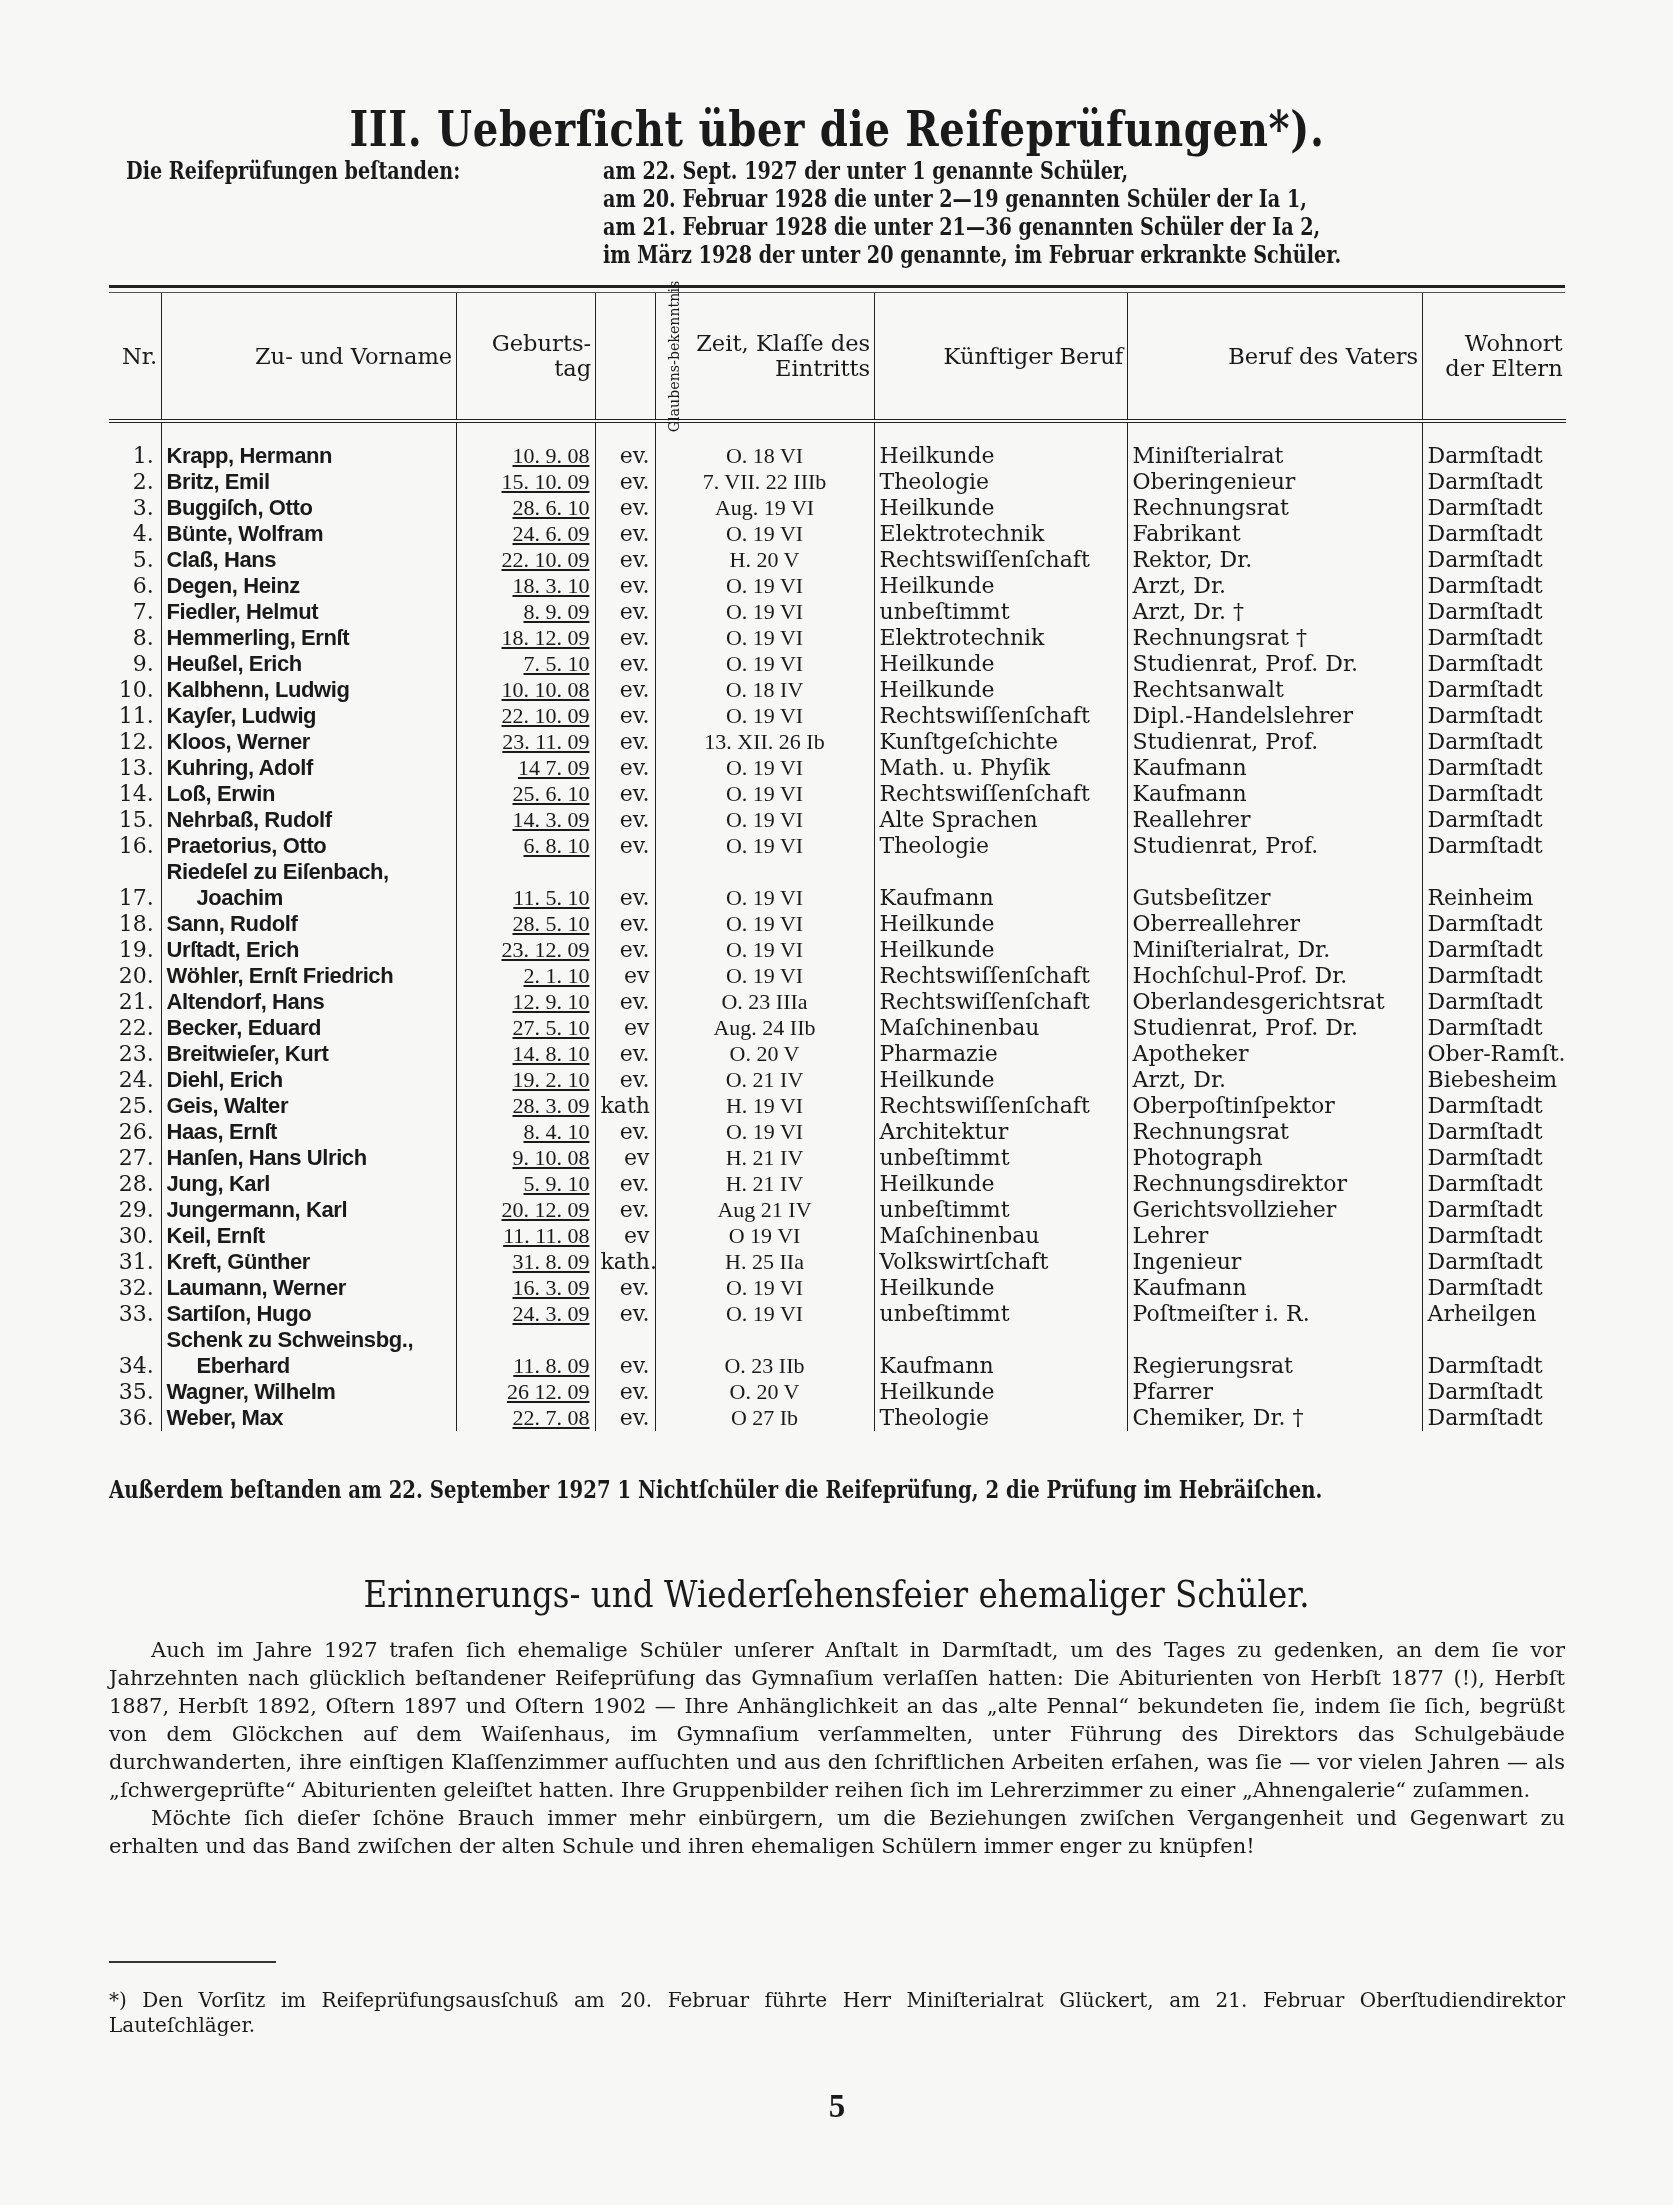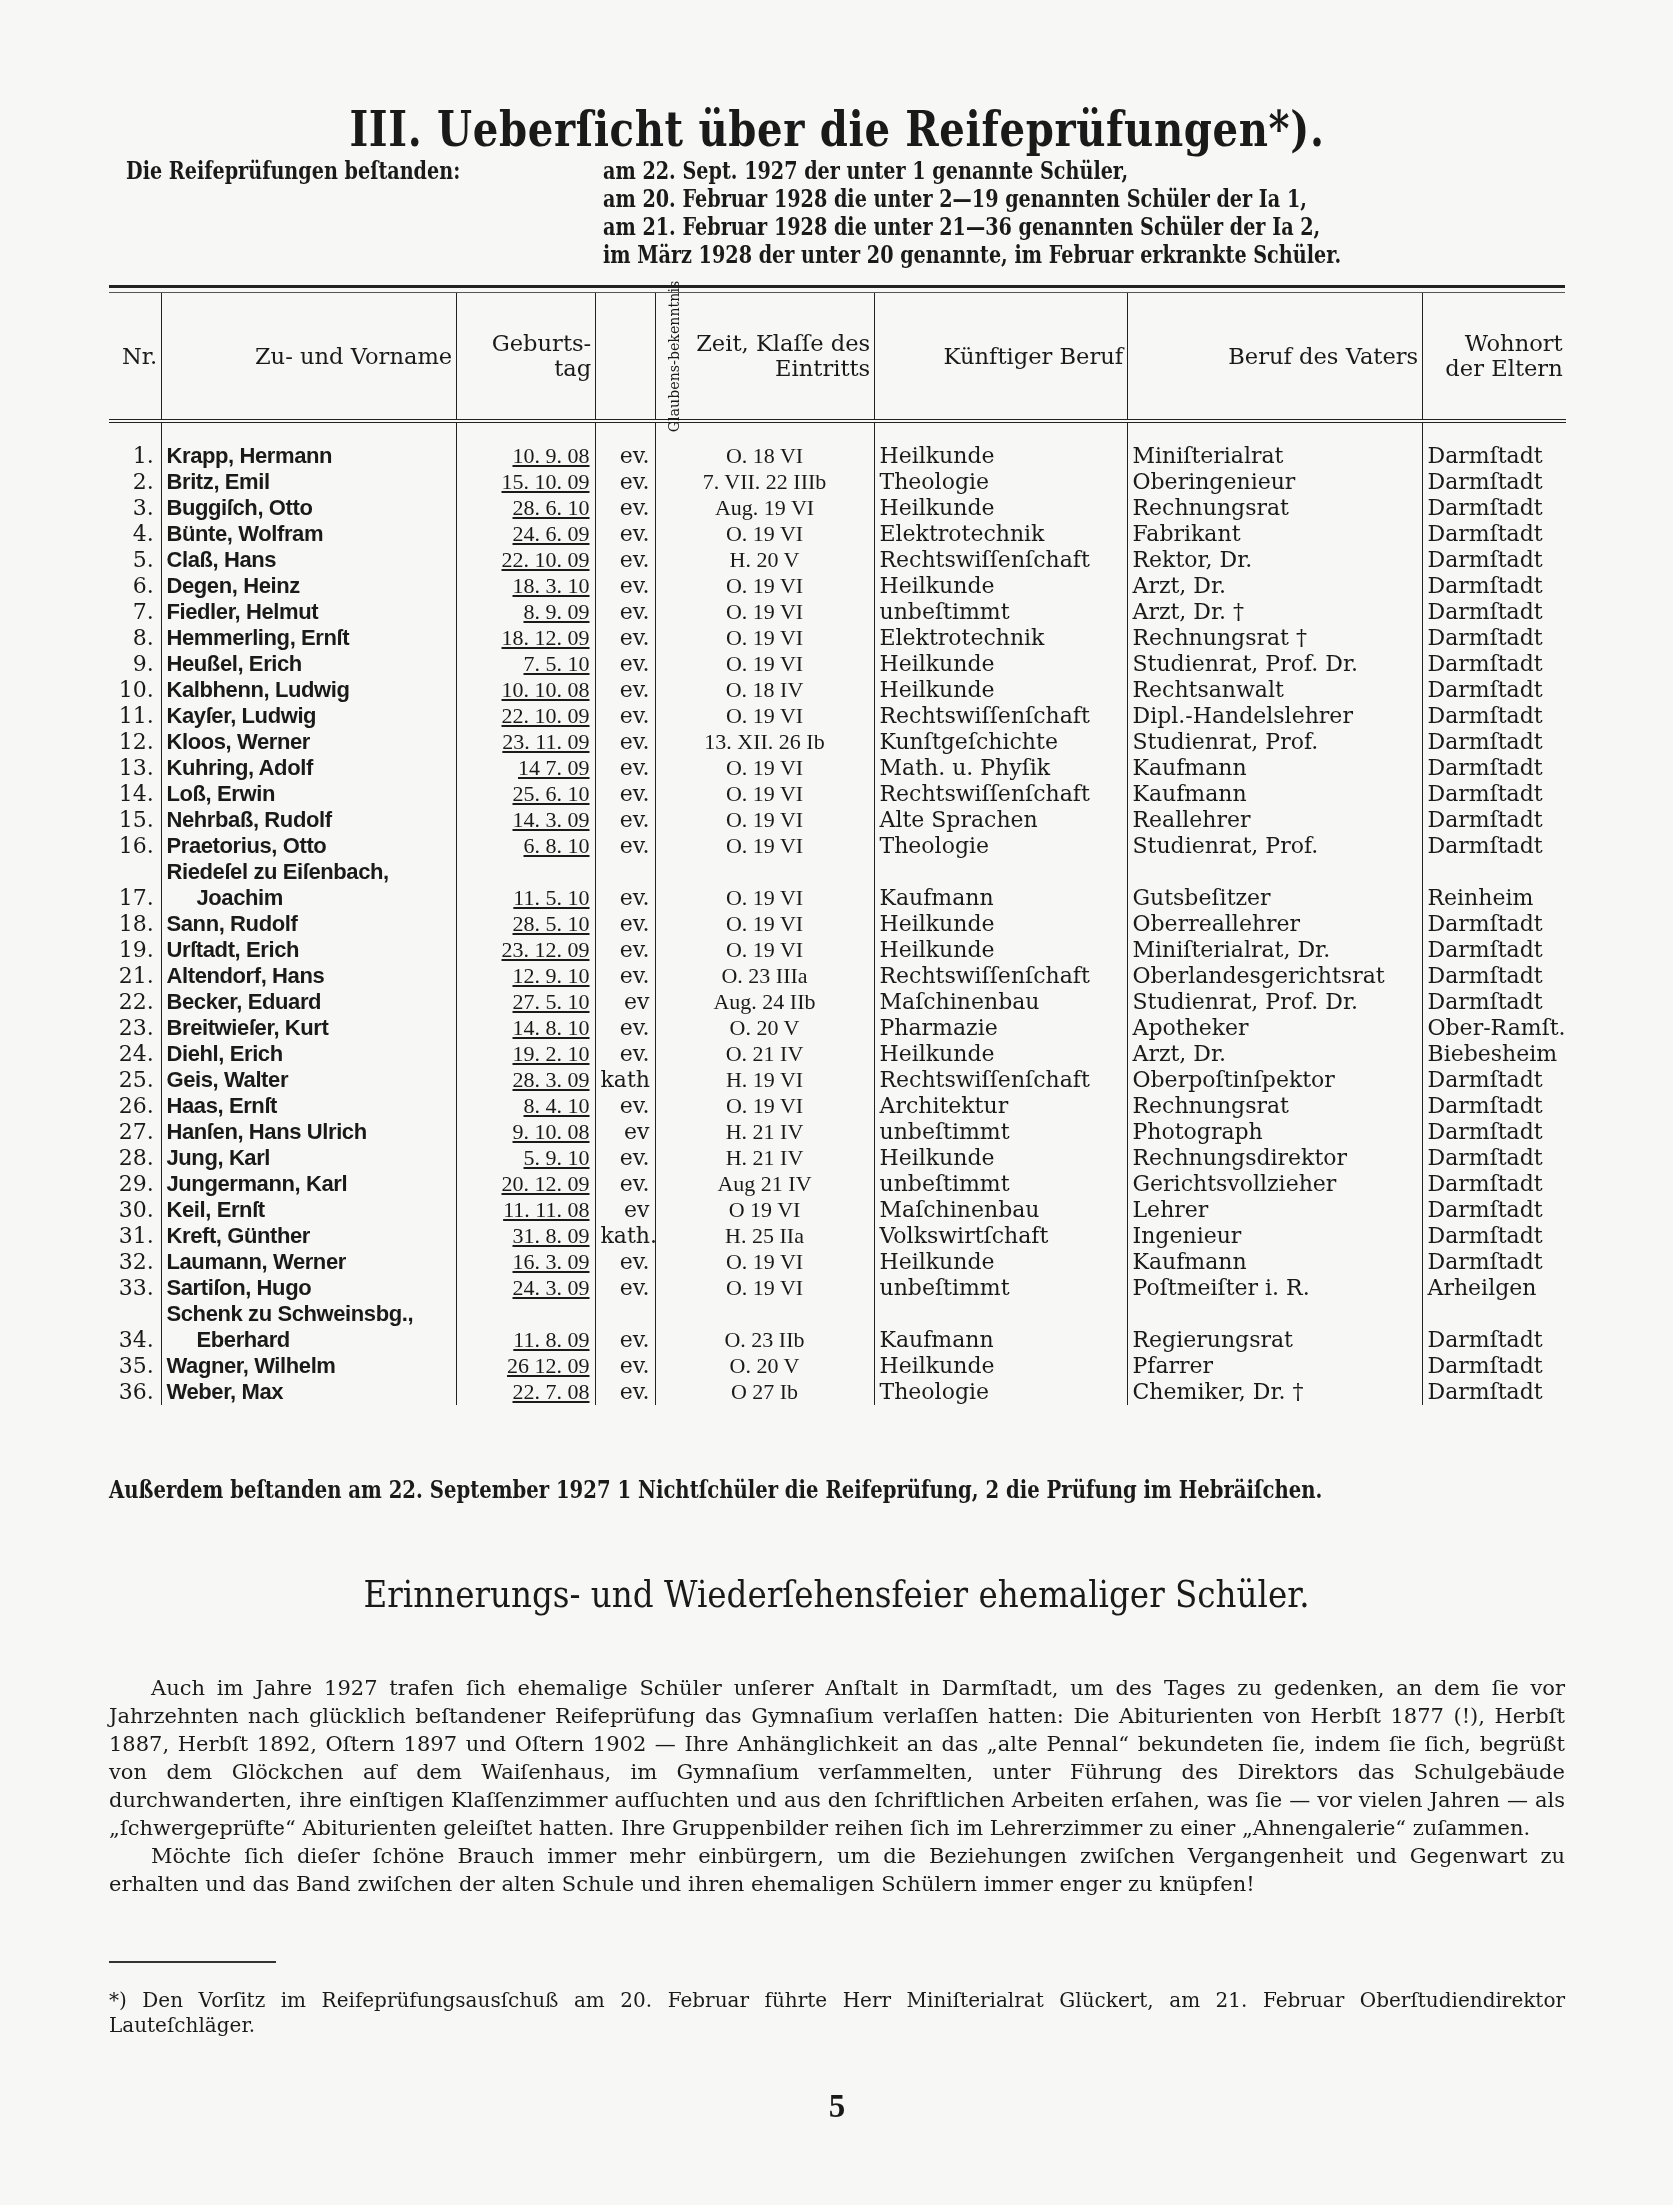--- a/index.html
+++ b/index.html
@@ -47,21 +47,21 @@
   td.name .l2 { display: block; padding-left: 30px; }
   td.date { text-align: right; font-family: "Liberation Serif", serif; font-size: 23.4px; text-decoration: underline; }
   td.conf { text-align: right; }
   td.entry { text-align: center; font-family: "Liberation Serif", serif; font-size: 23.4px; }
   td.frak { font-size: 22px; }
 
   .after { position: absolute; top: 1476px; left: 0; width: 1456px; font-size: 23.4px; font-weight: bold; white-space: nowrap; }
   .after span { display: inline-block; transform-origin: left; transform: scaleX(0.84); }
   .h2 { position: absolute; top: 1573px; left: 0; width: 1456px; text-align: center; font-size: 37px; }
   .h2 span { display: inline-block; transform: scaleX(0.88); }
-  .body-text { position: absolute; top: 1636px; left: 0; width: 1456px; font-size: 21px; line-height: 28px; text-align: justify; margin-top: 38px; }
+  .body-text { position: absolute; top: 1636px; left: 0; width: 1456px; font-size: 21px; line-height: 28px; text-align: justify; }
   .body-text p { margin: 0; text-indent: 42px; }
   .fn-rule { position: absolute; top: 1961px; left: 0; width: 167px; height: 1.7px; background: #333; }
   .footnote { position: absolute; top: 1988px; left: 0; width: 1456px; font-size: 20px; line-height: 25px; text-align: justify; }
   .pageno { position: absolute; top: 2088px; left: 0; width: 1456px; text-align: center; font-size: 33px; font-weight: bold; font-family: "Liberation Serif", serif; }
 </style>
 </head>
 <body>
 
 <div class="page">
   <div class="title">III. Ueberſicht über die Reifeprüfungen*).</div>
@@ -287,20 +287,30 @@
             <td>19.</td>
             <td class="name"><span>Urſtadt, Erich</span></td>
             <td class="date">23. 12. 09</td>
             <td class="conf">ev.</td>
             <td class="entry">O. 19 VI</td>
             <td class="frak">Heilkunde</td>
             <td class="frak">Miniſterialrat, Dr.</td>
             <td class="frak">Darmſtadt</td>
           </tr>
           <tr>
+            <td>20.</td>
+            <td class="name"><span>Wöhler, Ernſt Friedrich</span></td>
+            <td class="date">2.  1. 10</td>
+            <td class="conf">ev</td>
+            <td class="entry">O. 19 VI</td>
+            <td class="frak">Rechtswiſſenſchaft</td>
+            <td class="frak">Hochſchul-Prof. Dr.</td>
+            <td class="frak">Darmſtadt</td>
+          </tr>
+          <tr>
             <td>21.</td>
             <td class="name"><span>Altendorf, Hans</span></td>
             <td class="date">12.  9. 10</td>
             <td class="conf">ev.</td>
             <td class="entry">O. 23 IIIa</td>
             <td class="frak">Rechtswiſſenſchaft</td>
             <td class="frak">Oberlandesgerichtsrat</td>
             <td class="frak">Darmſtadt</td>
           </tr>
           <tr>

